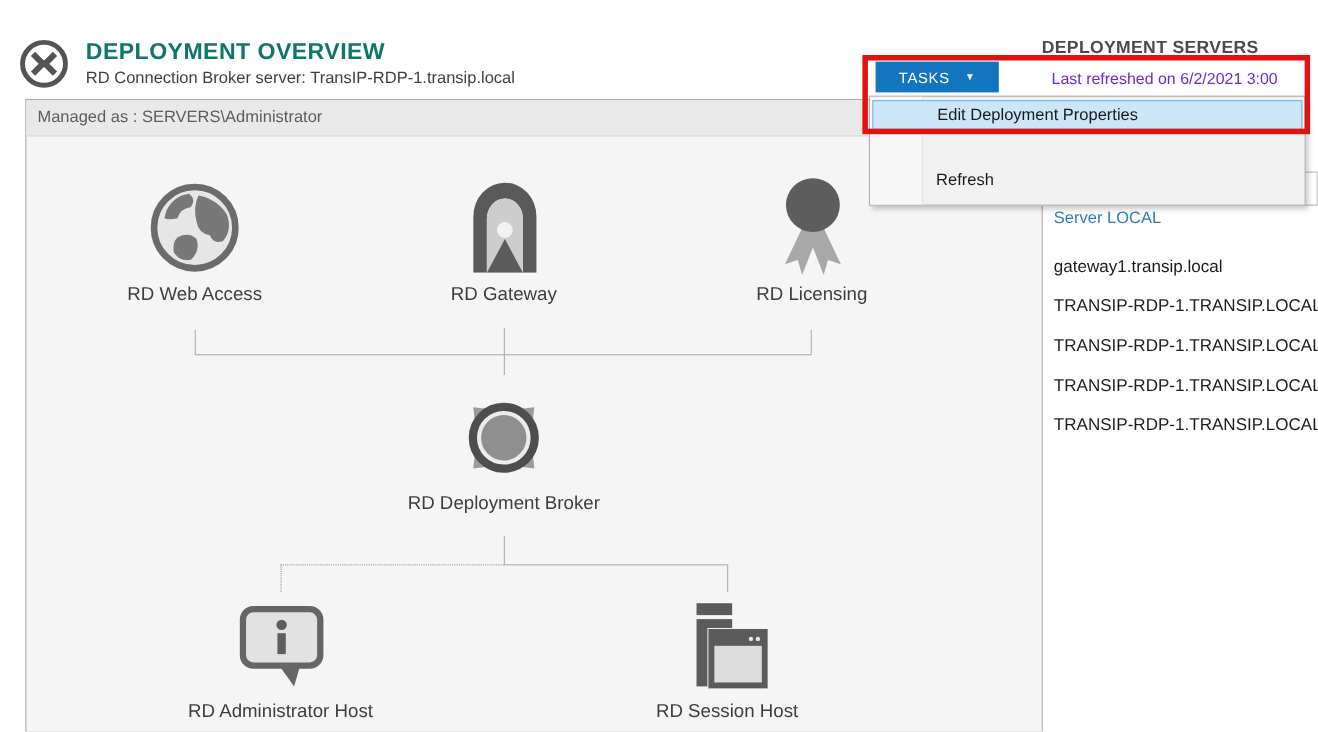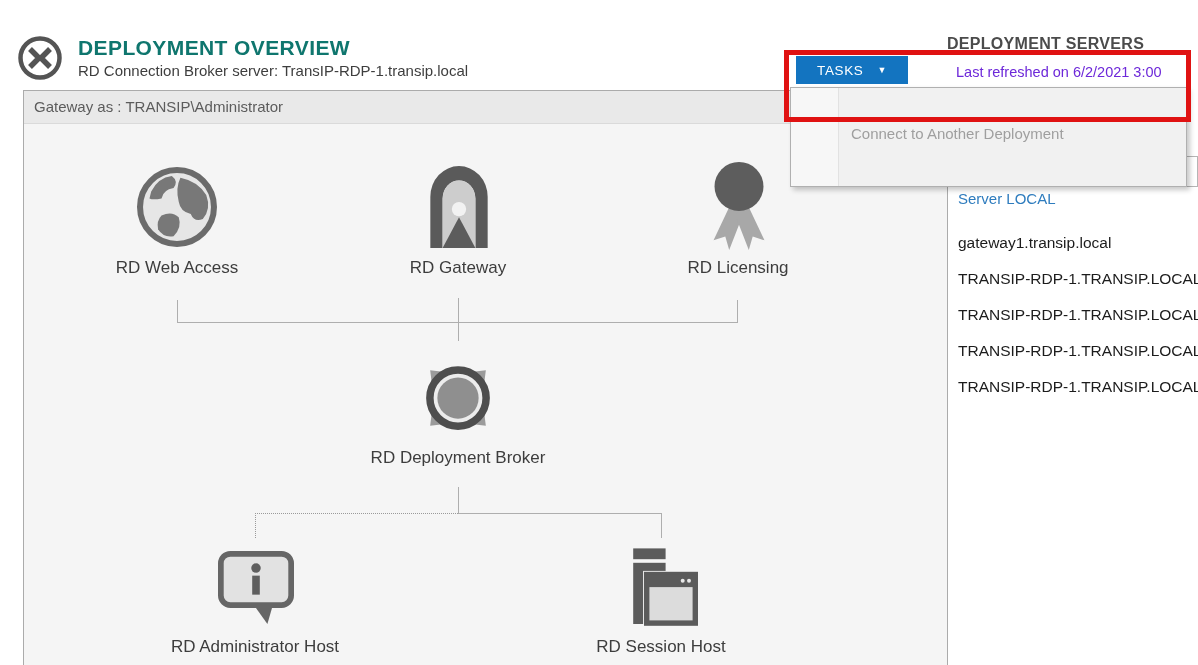--- a/index.html
+++ b/index.html
@@ -59,21 +59,21 @@
 
 <svg id="rds-logo" class="abs" width="48" height="48" viewBox="0 0 48 48">
   <circle cx="24" cy="24" r="19.5" fill="none" stroke="#545454" stroke-width="4.5"></circle>
   <path d="M14,15 L23,24 L14,33" fill="none" stroke="#545454" stroke-width="5.5"></path>
   <path d="M34,15 L25,24 L34,33" fill="none" stroke="#545454" stroke-width="5.5"></path>
 </svg>
 <div class="abs hd-title">DEPLOYMENT OVERVIEW</div>
 <div class="abs hd-sub">RD Connection Broker server: TransIP-RDP-1.transip.local</div>
 
 <div class="abs panel"></div>
-<div class="abs managed-bar">Gateway as : TRANSIP\Administrator</div>
+<div class="abs managed-bar">Managed as : SERVERS\Administrator</div>
 
 <div class="abs line vline" style="left:177px;top:300px;height:22px"></div>
 <div class="abs line vline" style="left:737px;top:300px;height:22px"></div>
 <div class="abs line hline" style="left:177px;top:322px;width:561px"></div>
 <div class="abs line vline" style="left:458px;top:298px;height:43px"></div>
 <div class="abs line vline" style="left:458px;top:487px;height:26px"></div>
 <div class="abs dot-h" style="left:255px;top:513px;width:203px"></div>
 <div class="abs line hline" style="left:458px;top:513px;width:203px"></div>
 <div class="abs dot-v" style="left:255px;top:513px;height:25px"></div>
 <div class="abs line vline" style="left:661px;top:513px;height:25px"></div>
@@ -142,16 +142,17 @@
 <div class="abs srv-row" style="top:342px">TRANSIP-RDP-1.TRANSIP.LOCAL</div>
 <div class="abs srv-row" style="top:378px">TRANSIP-RDP-1.TRANSIP.LOCAL</div>
 
 <div class="abs tasks-btn">
   <span>TASKS</span>
   <span class="caret">▼</span>
 </div>
 
 <div class="abs menu">
   <div class="gutter"></div>
-  <div class="item dis">Connect to Another Deployment</div>
+  <div class="item hl">Edit Deployment Properties</div>
+  <div class="item nrm">Refresh</div>
 </div>
 
 <div class="abs red-box"></div>
 
 </body></html>

